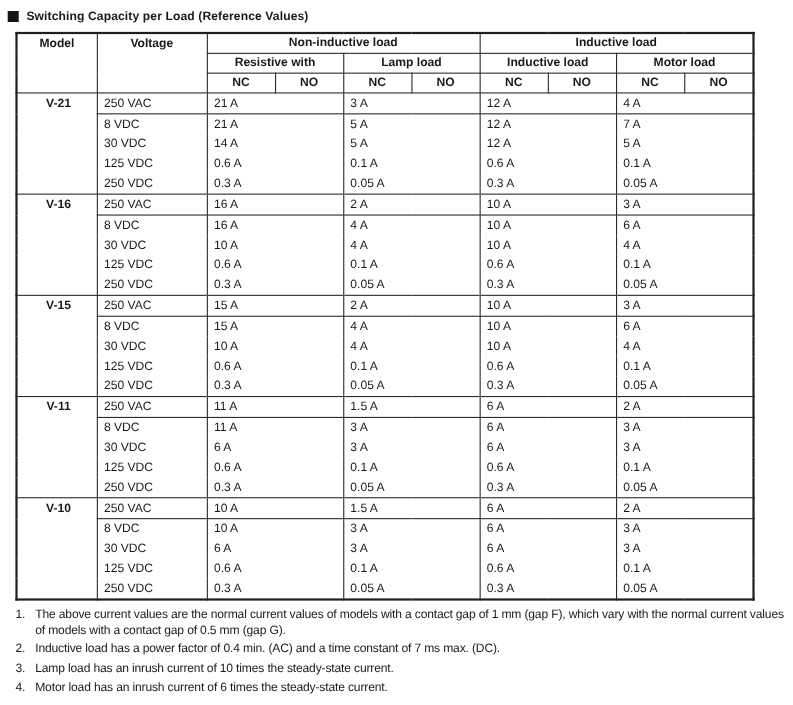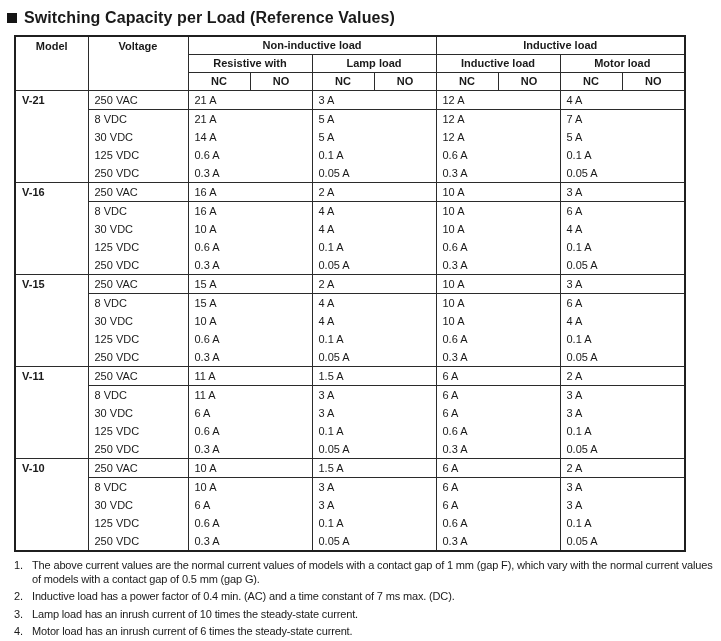--- a/index.html
+++ b/index.html
@@ -15,21 +15,21 @@
   
   .title-row {
     display: flex; align-items: center;
     margin: 9px 0 0 7px;
   }
   .sq-bullet {
     width: 10px; height: 10px; background: #151515;
     flex: none; margin-right: 7px;
   }
   .title-text {
-    font-size: 16px; font-weight: bold; letter-spacing: 0.1px;
+    font-size: 11px; font-weight: bold; letter-spacing: 0.1px;
   }
 
   
   table.cap-table {
     border-collapse: collapse; table-layout: fixed;
     margin: 8px 0 0 14px;
     border: 2px solid #1f1f1f;
   }
   .cap-table th {
     border: 1px solid #2b2b2b;
@@ -44,21 +44,21 @@
     border-left: 1px solid #2b2b2b;
     border-right: 1px solid #2b2b2b;
     font-size: 11px; height: 18px; line-height: 18px;
     padding: 0 3px 0 6px;
     white-space: nowrap; overflow: hidden;
   }
   .cap-table tr.sec-start td { border-top: 1px solid #2b2b2b; }
   .cap-table tr.ac-row td { border-bottom: 1px solid #2b2b2b; }
   .cap-table td.model-cell {
     vertical-align: top; font-weight: bold;
-    padding-top: 1px; line-height: 17px;
+    padding-top: 1px; line-height: 17px; text-align: center;
   }
   .cap-table td.voltage-cell { font-weight: normal; }
   .cap-table td.value-cell { font-weight: normal; }
 
   
   .notes {
     display: flex; margin: 7px 0 0 14px;
     font-size: 11px; width: 700px;
     letter-spacing: -0.15px;
   }

